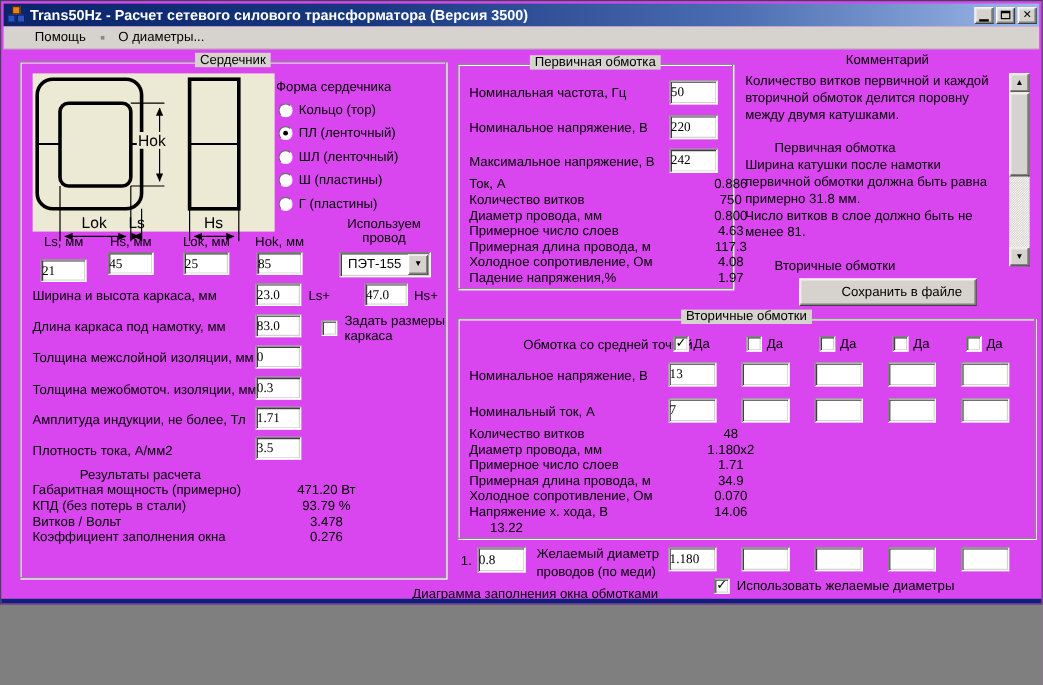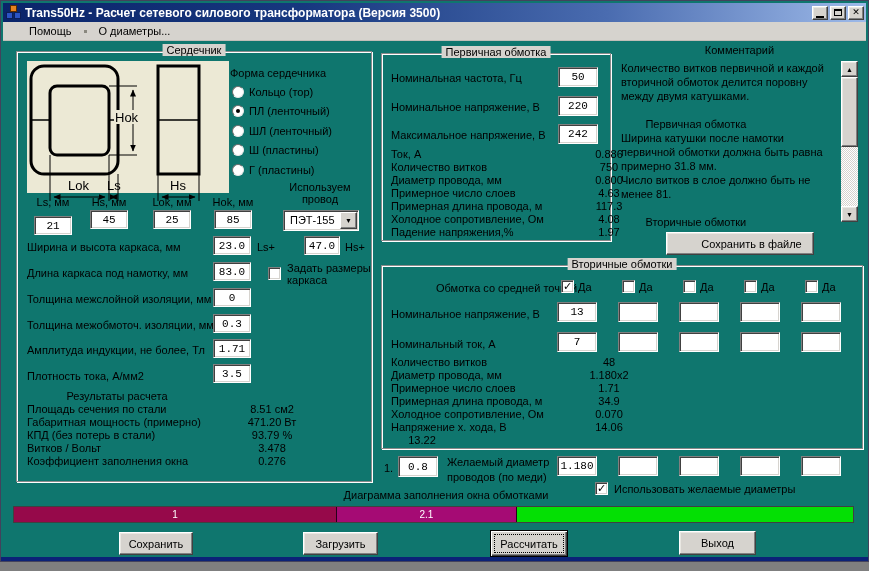--- a/index.html
+++ b/index.html
@@ -1,18 +1,18 @@
 <!DOCTYPE html>
 <html><head>
 <meta charset="utf-8">
 <style>
   html,body{margin:0;padding:0;background:#7f7f7f;}
   *{box-sizing:border-box;}
   .window{
-    position:relative;width:869px;height:562px;background:#0f766e;
+    position:relative;width:869px;height:504px;background:#d946ef;
     font-family:"Liberation Sans","DejaVu Sans",sans-serif;font-size:11px;color:#000;
     border:1px solid #43425c;overflow:hidden;
   }
   .abs{position:absolute;}
   
   .titlebar{position:absolute;left:2px;top:2px;right:2px;height:19px;
     background:linear-gradient(to right,#0a246a 0%,#17387f 35%,#4a6cb0 70%,#9db9e8 100%);
     display:flex;align-items:center;padding-left:3px;}
   .title-text{color:#fff;font-weight:bold;font-size:12px;margin-left:4px;white-space:nowrap;}
   .app-icon{width:15px;height:15px;position:relative;flex:0 0 15px;}
@@ -33,21 +33,21 @@
     display:flex;align-items:center;gap:8px;padding-left:22px;border-bottom:1px solid #c1beb8;}
   .menu-item{padding:2px 4px;}
   .menu-sep{width:3px;height:3px;background:#8a887f;}
   
   .group{position:absolute;border:1px solid #8a8a8a;
     box-shadow:inset 1px 1px 0 #ffffff,1px 1px 0 #ffffff;}
   .group-title{position:absolute;top:-8px;left:50%;transform:translateX(-50%);
     background:#d6d3ce;padding:0 4px;white-space:nowrap;}
   .field{background:#fff;border:1px solid;border-color:#808080 #fff #fff #808080;
     box-shadow:inset 1px 1px 0 #404040,inset -1px -1px 0 #d6d3ce;
-    font-family:Liberation Mono, monospace;font-size:11px;text-align:center;padding:0;color:#000;}
+    font-family:Liberation Serif, serif;font-size:11px;padding:0;color:#000;}
   .btn{position:absolute;background:#d6d3ce;border:1px solid;border-color:#fff #404040 #404040 #fff;
     box-shadow:inset -1px -1px 0 #808080,inset 1px 1px 0 #e9e7e2;
     display:flex;align-items:center;justify-content:center;font-size:11px;}
   .btn.default{border:1px solid #000;box-shadow:inset 1px 1px 0 #fff,inset -1px -1px 0 #404040,inset -2px -2px 0 #808080;}
   .btn.default::after{content:"";position:absolute;inset:3px;border:1px dotted #000;}
   .radiorow{display:flex;align-items:center;gap:5px;height:19.5px;}
   .radio{width:12px;height:12px;border-radius:50%;background:#fff;flex:0 0 12px;
     border:1px solid;border-color:#6d6d6d #e8e8e8 #e8e8e8 #6d6d6d;position:relative;}
   .radio.sel::after{content:"";position:absolute;left:3px;top:3px;width:4px;height:4px;border-radius:50%;background:#000;}
   .checkbox{width:13px;height:13px;background:#fff;flex:0 0 13px;
@@ -222,24 +222,20 @@
 
   <span class="lbl" style="left:26px;top:343px;">Амплитуда индукции, не более, Тл</span>
   <input class="field abs" style="left: 212px; top: 338px; width: 38px; height: 19px;" readonly="" value="1.71">
 
   <span class="lbl" style="left:26px;top:369px;">Плотность тока, А/мм2</span>
   <input class="field abs" style="left: 212px; top: 363px; width: 38px; height: 19px;" readonly="" value="3.5">
 
   <div class="lbl" style="left:26px;top:389px;width:180px;text-align:center;">Результаты расчета</div>
   <div class="abs core-reslist" id="core-results" style="left:26px;top:402px;width:330px;">
       <div class="resrow">
-        <span class="res-l">Площадь сечения по стали</span>
-        <span class="res-v">8.51 см2</span>
-      </div>
-      <div class="resrow">
         <span class="res-l">Габаритная мощность (примерно)</span>
         <span class="res-v">471.20 Вт</span>
       </div>
       <div class="resrow">
         <span class="res-l">КПД (без потерь в стали)</span>
         <span class="res-v">93.79 %</span>
       </div>
       <div class="resrow">
         <span class="res-l">Витков / Вольт</span>
         <span class="res-v">3.478</span>

